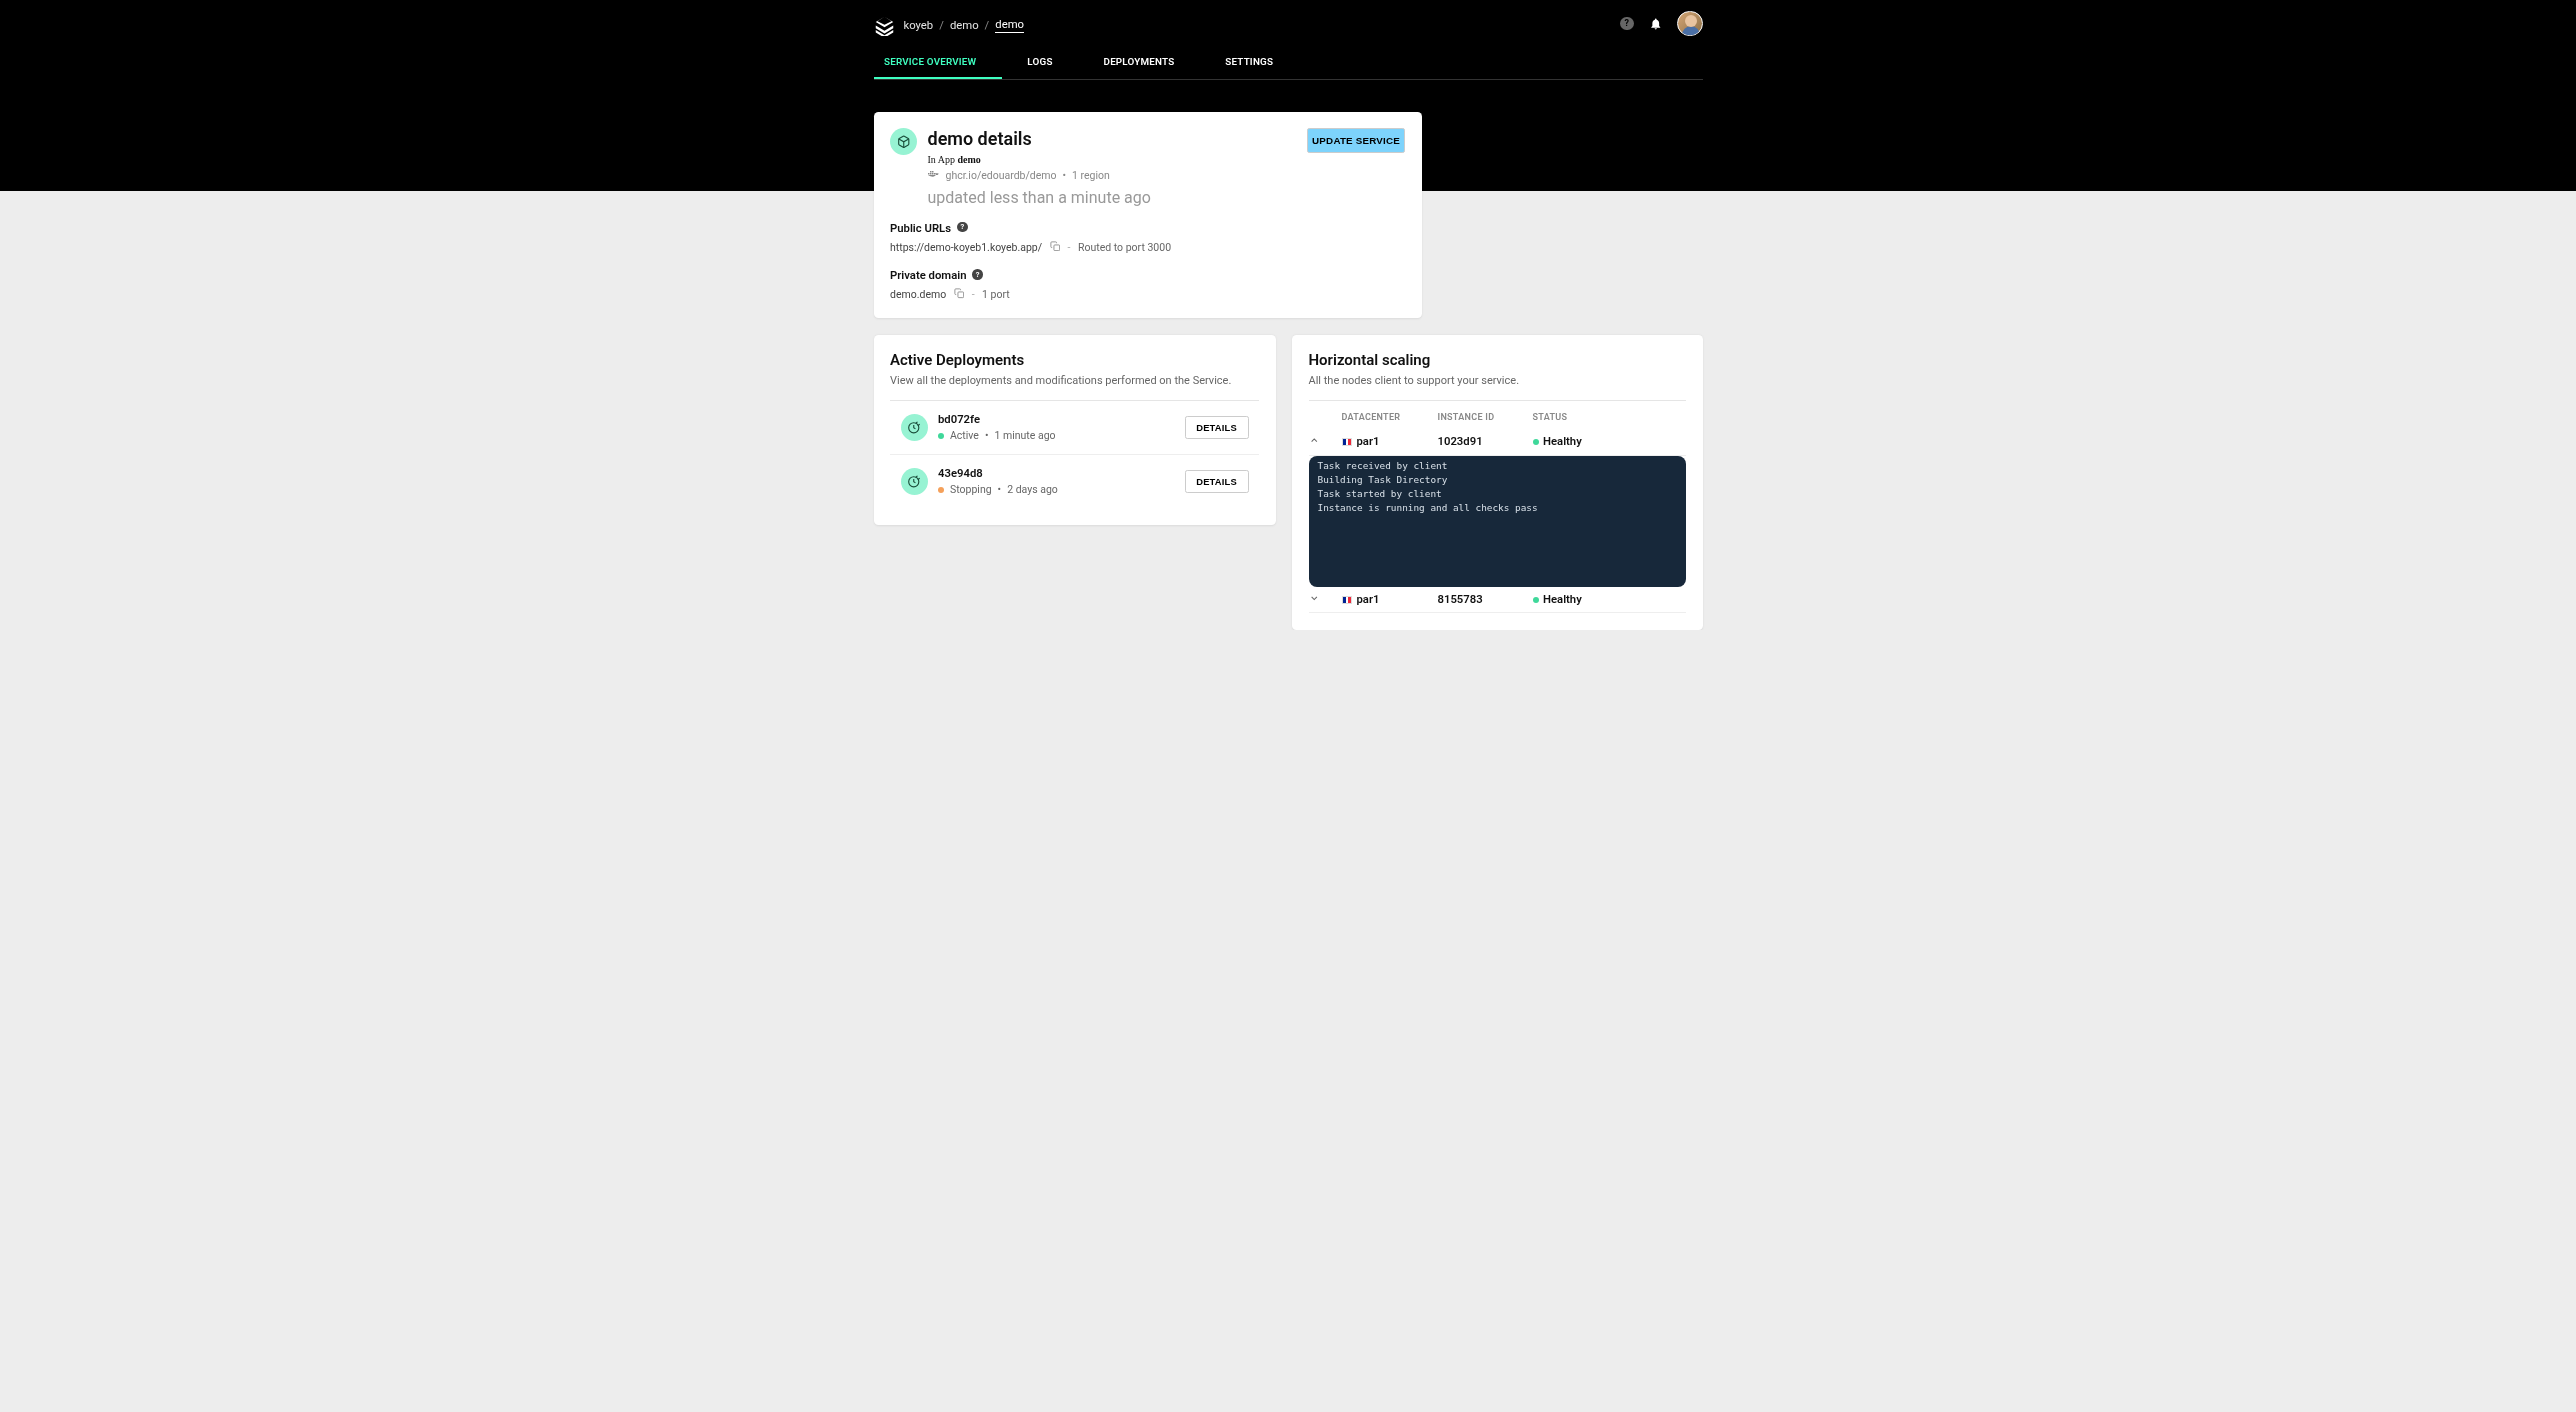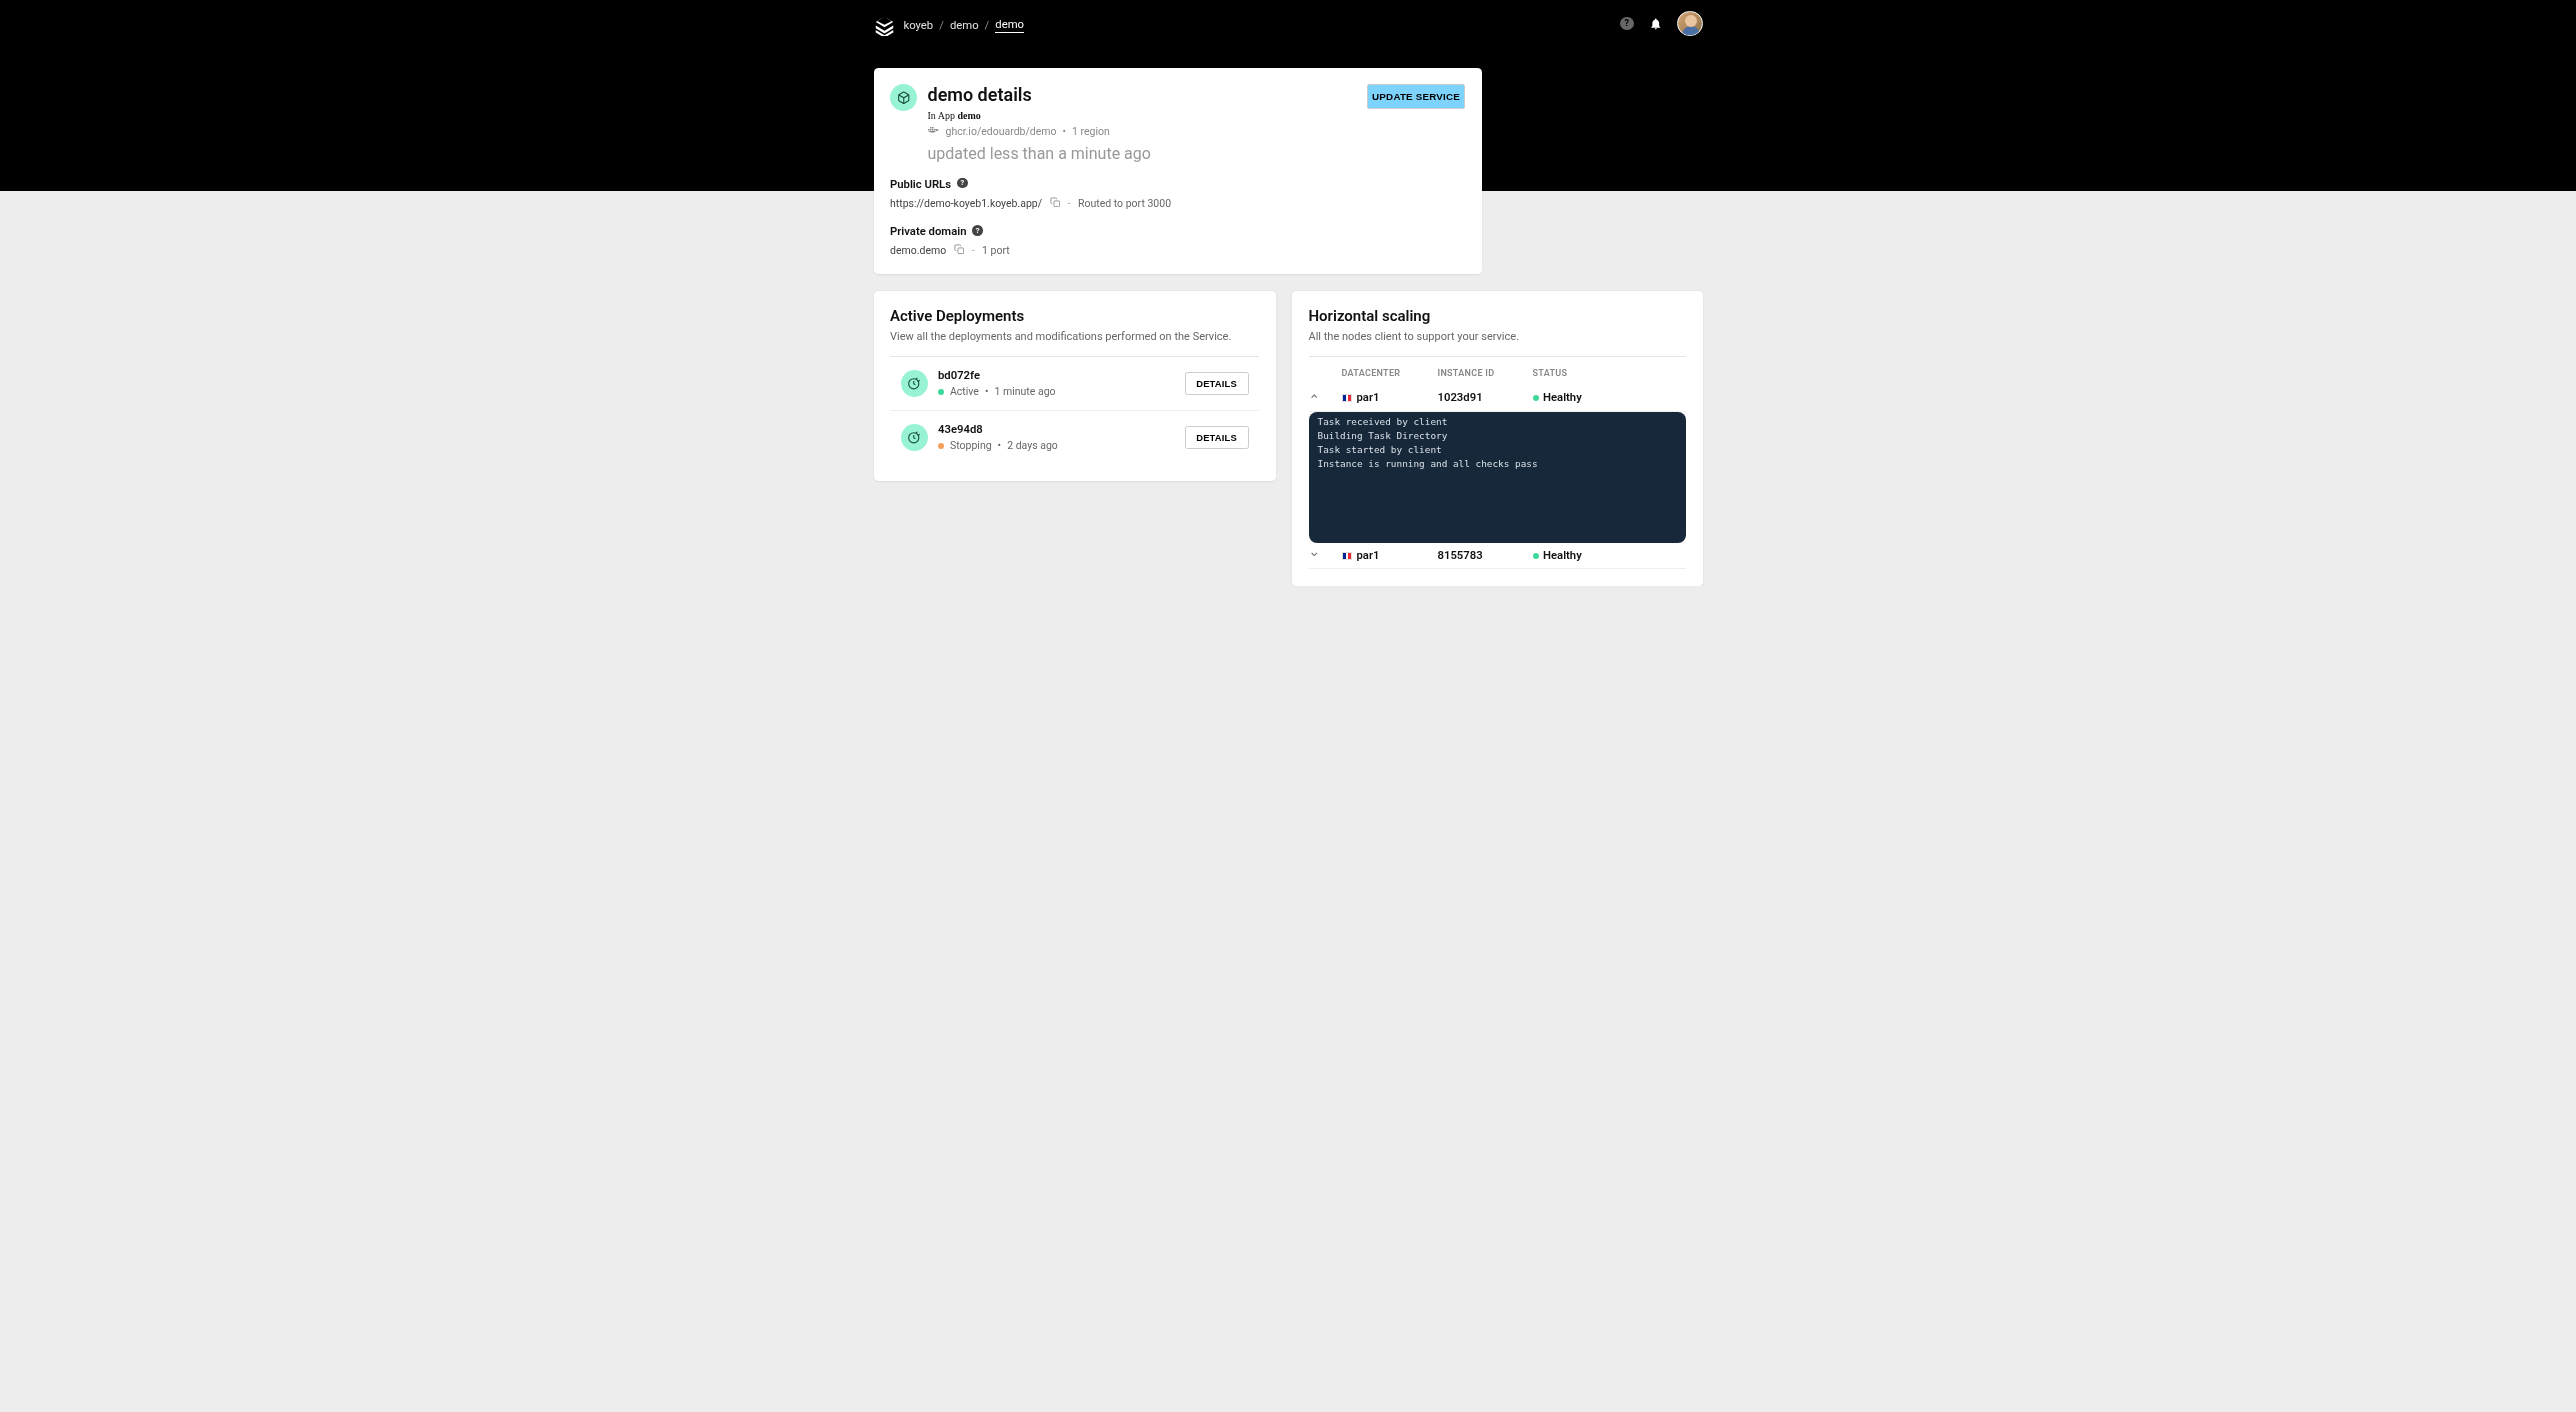--- a/index.html
+++ b/index.html
@@ -30,21 +30,21 @@
     .tab { padding: 10.5px 25.5px; color: #fff; font-size: 9.8px; font-weight: 600; letter-spacing: 0.2px; cursor: pointer; border-bottom: 2.3px solid transparent; }
     .tab.active { color: #3fffc1; border-bottom-color: #3fffc1; }
     .tab:first-child { padding-left: 10.5px; }
     
     
     .content { position: relative; z-index: 1; padding-top: 31.5px; display: flex; flex-direction: column; gap: 16.5px; }
     
     .card { background: #fff; border-radius: 4.5px; box-shadow: 0 0.8px 2.3px rgba(0,0,0,0.08); padding: 16.5px 16.5px; }
     
     
-    .details-card { width: 608px; }
+    .details-card { width: 548px; }
     .details-header { display: flex; align-items: flex-start; gap: 10.5px; }
     .service-icon { width: 27px; height: 27px; border-radius: 50%; background: #97f3d3; display: flex; align-items: center; justify-content: center; flex-shrink: 0; }
     .service-icon svg { width: 13.5px; height: 13.5px; stroke: #1a4d3a; }
     .details-info { flex: 1; }
     .details-title { font-size: 18px; font-weight: 600; color: #111; margin-bottom: 4.5px; }
     .details-sub { font-size: 10px; color: #111; margin-bottom: 4px; font-family: Liberation Serif, serif; }
     .details-sub .appname { font-weight: 600; }
     .details-meta { display: flex; align-items: center; gap: 6px; color: #888; font-size: 10.5px; margin-bottom: 6px; }
     .details-meta .docker-icon { width: 12px; height: 9px; }
     .details-updated { color: #999; font-size: 16px; }
@@ -120,20 +120,26 @@
         </div>
       <div class="icon-btn">
         <svg class="bell-icon" viewBox="0 0 24 24" fill="currentColor">
             <path d="M12 22a2 2 0 002-2h-4a2 2 0 002 2zm6-6V11c0-3.07-1.64-5.64-4.5-6.32V4a1.5 1.5 0 00-3 0v.68C7.63 5.36 6 7.92 6 11v5l-2 2v1h16v-1l-2-2z"></path>
           </svg>
       </div>
       <div class="avatar"></div>
     </div>
   </div>
 
+  <div class="tabs">
+    <div class="tab active">SERVICE OVERVIEW</div>
+    <div class="tab">LOGS</div>
+    <div class="tab">DEPLOYMENTS</div>
+    <div class="tab">SETTINGS</div>
+  </div>
 
   <div class="content">
 
     <div class="card details-card">
       <div class="details-header">
         <div class="service-icon">
           <svg viewBox="0 0 24 24" fill="none" stroke-width="2">
               <path d="M21 16V8a2 2 0 00-1-1.73l-7-4a2 2 0 00-2 0l-7 4A2 2 0 003 8v8a2 2 0 001 1.73l7 4a2 2 0 002 0l7-4A2 2 0 0021 16z"></path>
               <path d="M3.27 6.96L12 12.01l8.73-5.05M12 22.08V12"></path>
             </svg>

